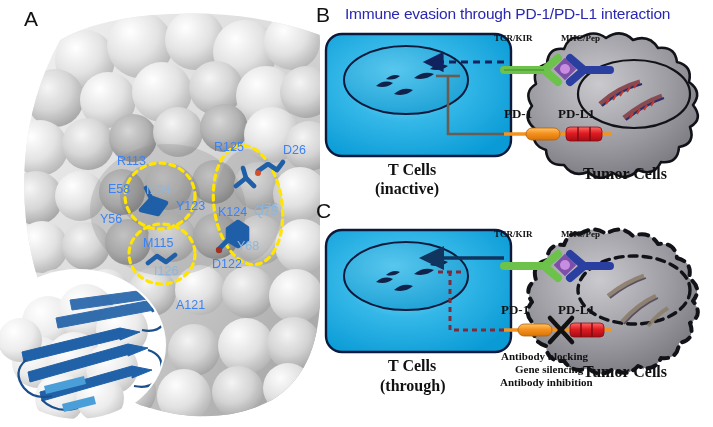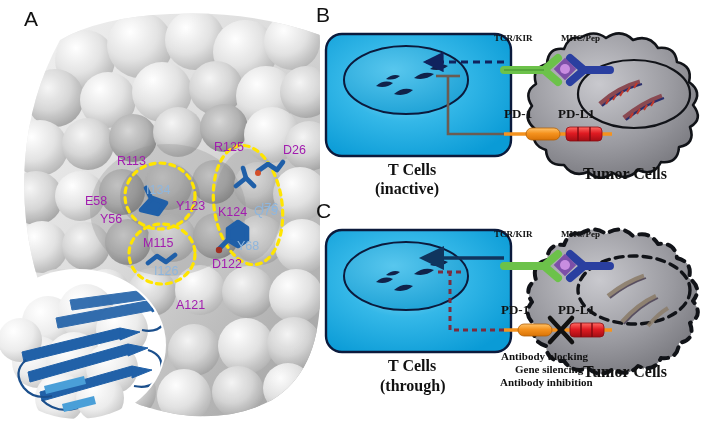--- a/index.html
+++ b/index.html
@@ -23,21 +23,21 @@
   #title-c{left:368px;top:203px;}
 
   
   #panel-a{position:absolute;left:0;top:0;width:320px;height:427px;overflow:hidden;
     background:#ffffff;}
   #panel-a svg{display:block;}
 
   
   .res{position:absolute;font-family:"Liberation Sans",sans-serif;font-size:12.5px;
     line-height:1;white-space:nowrap;}
-  .res.dark{color:#a21caf;}
+  .res.dark{color:#3b82f6;}
   .res.lite{color:#8fb6dd;}
 
   
   .diagram{position:absolute;}
   #panel-b{left:318px;top:22px;width:395px;height:180px;}
   #panel-c{left:318px;top:218px;width:395px;height:200px;}
   .diagram svg{display:block;}
 
   .cap{position:absolute;font-family:"Liberation Serif",serif;font-weight:bold;
      color:#111;white-space:nowrap;line-height:1.05;text-align:center;}
@@ -203,21 +203,21 @@
             <path d="M 62 404 L 94 396 L 96 404 L 64 412 Z"></path>
           </g>
         </g>
       </g>
     </svg>
 
     <div>
       <span class="res dark" style="left:117px;top:155px;position:absolute;">R113</span>
       <span class="res dark" style="left:214px;top:141px;position:absolute;">R125</span>
       <span class="res dark" style="left:283px;top:144px;position:absolute;">D26</span>
-      <span class="res dark" style="left:85px;top:183px;position:absolute;margin-top:12px;">E58</span>
+      <span class="res dark" style="left:108px;top:183px;position:absolute;">E58</span>
       <span class="res dark" style="left:176px;top:200px;position:absolute;">Y123</span>
       <span class="res dark" style="left:218px;top:206px;position:absolute;">K124</span>
       <span class="res dark" style="left:100px;top:213px;position:absolute;">Y56</span>
       <span class="res dark" style="left:143px;top:237px;position:absolute;">M115</span>
       <span class="res dark" style="left:212px;top:258px;position:absolute;">D122</span>
       <span class="res dark" style="left:176px;top:299px;position:absolute;">A121</span>
 
       <span class="res lite" style="left:146px;top:184px;position:absolute;">I134</span>
       <span class="res lite" style="left:254px;top:161px;position:absolute;margin-top:44px;">Q75</span>
       <span class="res lite" style="left:261px;top:202px;position:absolute;">I76</span>
@@ -453,14 +453,15 @@
 
     <span class="cap big" style="left:70px;top:140px;">T Cells</span>
     <span class="cap big" style="left:62px;top:160px;">(through)</span>
     <span class="cap big" style="left:265px;top:146px;">Tumor Cells</span>
   </div>
 
   <span class="panel-letter" id="letter-a">A</span>
   <span class="panel-letter" id="letter-b">B</span>
   <span class="panel-letter" id="letter-c">C</span>
 
+  <span class="panel-title" id="title-b">Immune evasion through PD-1/PD-L1 interaction</span>
 
 </div>
 
 </body></html>

